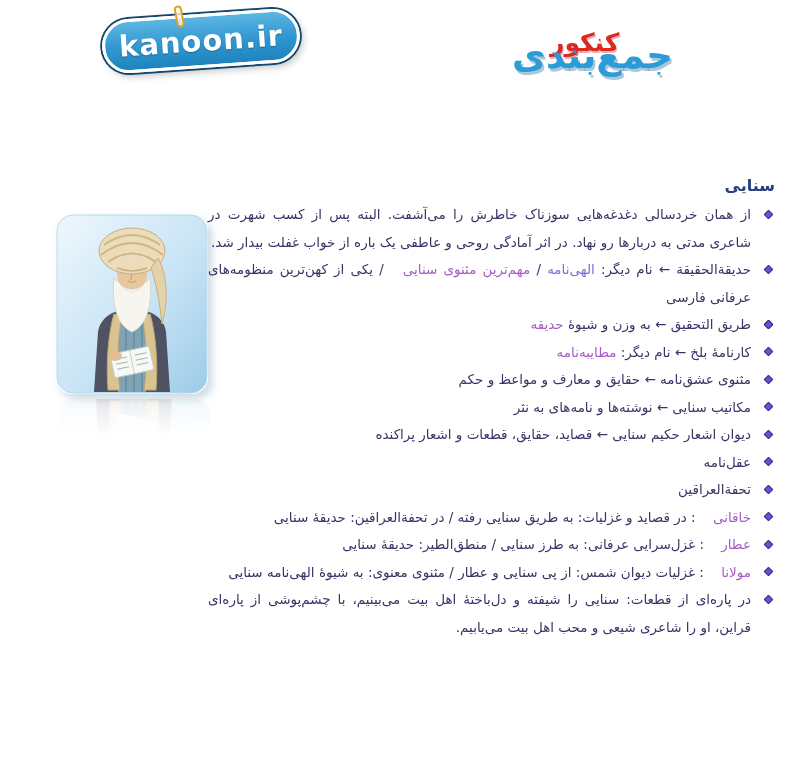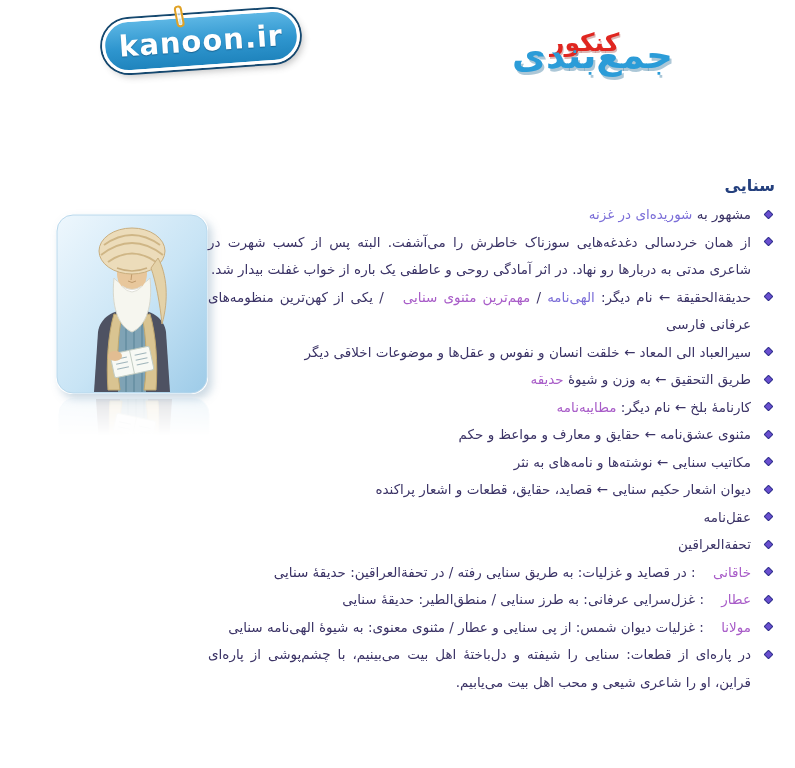--- a/index.html
+++ b/index.html
@@ -153,24 +153,23 @@
   </div>
 
   <div class="reflection">
     <svg width="152" height="180" viewBox="0 0 152 180">
         <use href="#poet-scene"></use>
       </svg>
     <div class="fade"></div>
   </div>
 
   <ul class="facts">
-      <li class="fact-item"><span class="bullet"></span><span class="seg-normal">مشهور به </span><span class="seg-blue">شوریده‌ای در غزنه</span></li>
       <li class="fact-item"><span class="bullet"></span><span class="seg-normal">از همان خردسالی دغدغه‌هایی سوزناک خاطرش را می‌آشفت. البته پس از کسب شهرت در شاعری مدتی به دربارها رو نهاد. در اثر آمادگی روحی و عاطفی یک باره از خواب غفلت بیدار شد.</span></li>
       <li class="fact-item"><span class="bullet"></span><span class="seg-normal">حدیقةالحقیقة ← نام دیگر: </span><span class="seg-blue">الهی‌نامه</span><span class="seg-normal"> / </span><span class="seg-magenta">مهم‌ترین مثنوی سنایی</span><span class="seg-normal"> / یکی از کهن‌ترین منظومه‌های عرفانی فارسی</span></li>
-      <li class="fact-item"><span class="bullet"></span><span class="seg-normal">سیرالعباد الی المعاد ← خلقت انسان و نفوس و عقل‌ها و موضوعات اخلاقی دیگر</span></li>
+      <li class="fact-item"><span class="bullet"></span></li>
       <li class="fact-item"><span class="bullet"></span><span class="seg-normal">طریق التحقیق ← به وزن و شیوهٔ </span><span class="seg-magenta">حدیقه</span></li>
       <li class="fact-item"><span class="bullet"></span><span class="seg-normal">کارنامهٔ بلخ ← نام دیگر: </span><span class="seg-magenta">مطایبه‌نامه</span></li>
       <li class="fact-item"><span class="bullet"></span><span class="seg-normal">مثنوی عشق‌نامه ← حقایق و معارف و مواعظ و حکم</span></li>
       <li class="fact-item"><span class="bullet"></span><span class="seg-normal">مکاتیب سنایی ← نوشته‌ها و نامه‌های به نثر</span></li>
       <li class="fact-item"><span class="bullet"></span><span class="seg-normal">دیوان اشعار حکیم سنایی ← قصاید، حقایق، قطعات و اشعار پراکنده</span></li>
       <li class="fact-item"><span class="bullet"></span><span class="seg-normal">عقل‌نامه</span></li>
       <li class="fact-item"><span class="bullet"></span><span class="seg-normal">تحفةالعراقین</span></li>
       <li class="fact-item"><span class="bullet"></span><span class="seg-magenta">خاقانی</span><span class="seg-normal"> : در قصاید و غزلیات: به طریق سنایی رفته / در تحفةالعراقین: حدیقهٔ سنایی</span></li>
       <li class="fact-item"><span class="bullet"></span><span class="seg-magenta">عطار</span><span class="seg-normal"> : غزل‌سرایی عرفانی: به طرز سنایی / منطق‌الطیر: حدیقهٔ سنایی</span></li>
       <li class="fact-item"><span class="bullet"></span><span class="seg-magenta">مولانا</span><span class="seg-normal"> : غزلیات دیوان شمس: از پی سنایی و عطار / مثنوی معنوی: به شیوهٔ الهی‌نامه سنایی</span></li>

